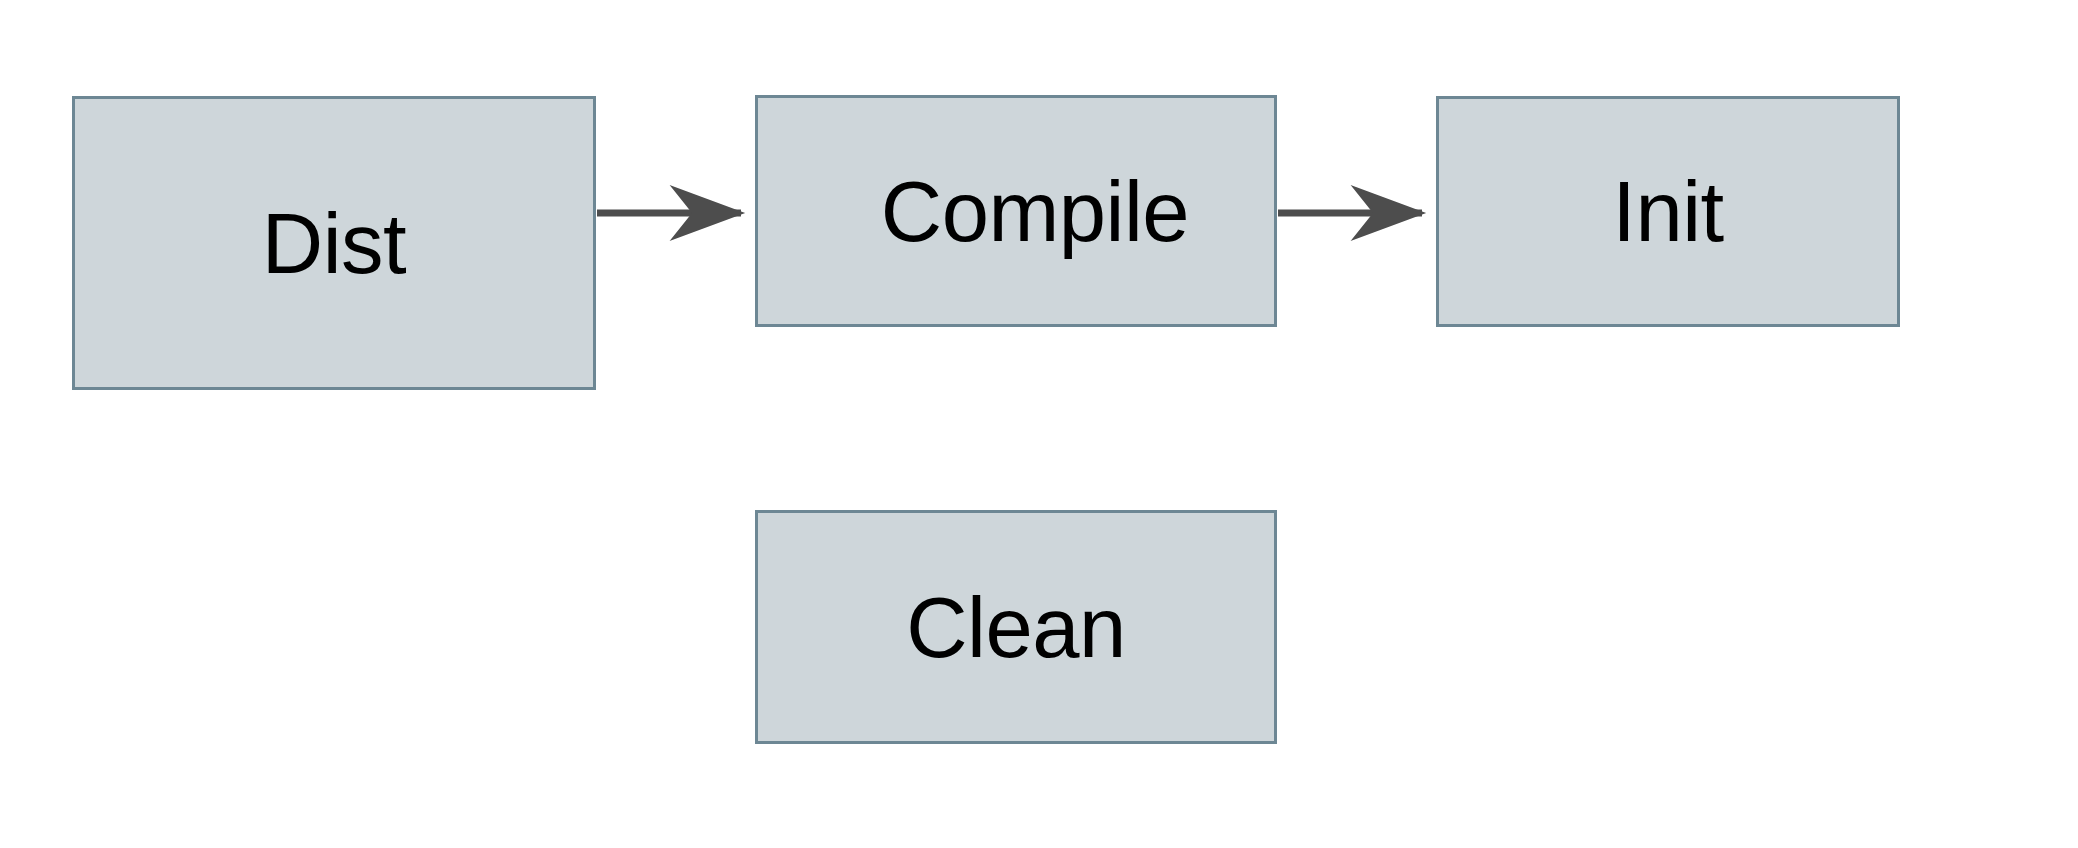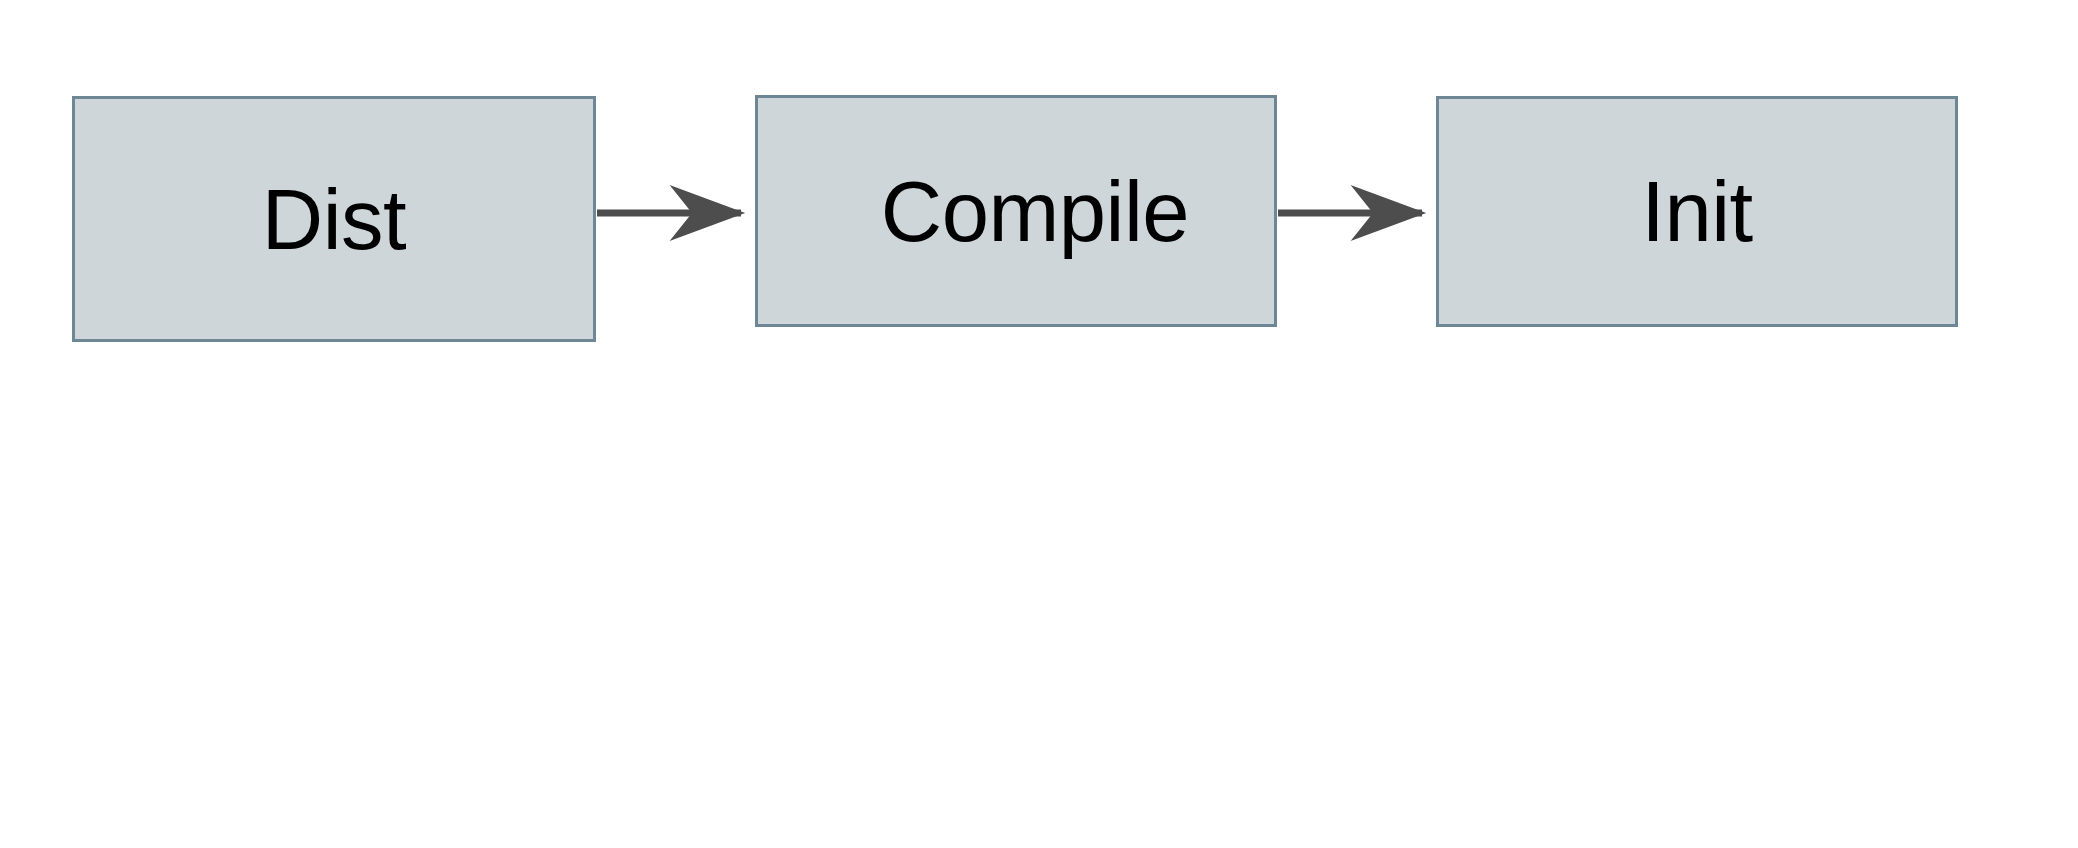--- a/index.html
+++ b/index.html
@@ -63,26 +63,29 @@
 
     <g>
       <line class="edge-path" x1="597" y1="213" x2="741" y2="213" stroke="#4d4d4d" stroke-width="7" marker-end="url(#barb)"></line>
     </g>
 
     <g>
       <line class="edge-path" x1="1278" y1="213" x2="1422" y2="213" stroke="#4d4d4d" stroke-width="7" marker-end="url(#barb)"></line>
     </g>
   </svg>
 
-  <div class="node" style="left:72px; top:96px; width:524px; height:246px;">
+  <div class="node" style="left:72px; top:96px; width:524px; height:294px;">
     <span class="node-label">Dist</span>
   </div>
 
   <div class="node" style="left:755px; top:95px; width:522px; height:232px;padding-left:38px;">
     <span class="node-label">Compile</span>
   </div>
 
-  <div class="node" style="left:1436px; top:96px; width:522px; height:231px;">
+  <div class="node" style="left:1436px; top:96px; width:464px; height:231px;">
     <span class="node-label">Init</span>
   </div>
 
+  <div class="node" style="left:755px; top:510px; width:522px; height:234px;">
+    <span class="node-label">Clean</span>
+  </div>
 
 </div>
 
 </body></html>

